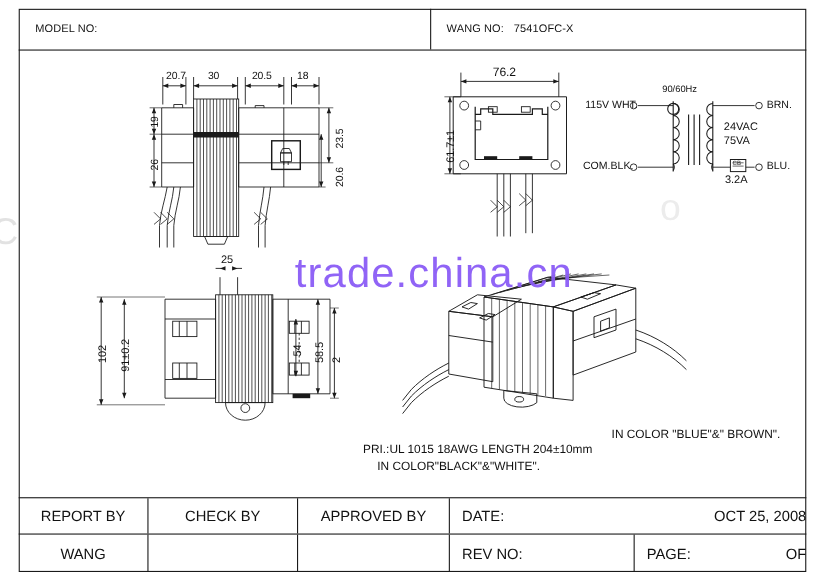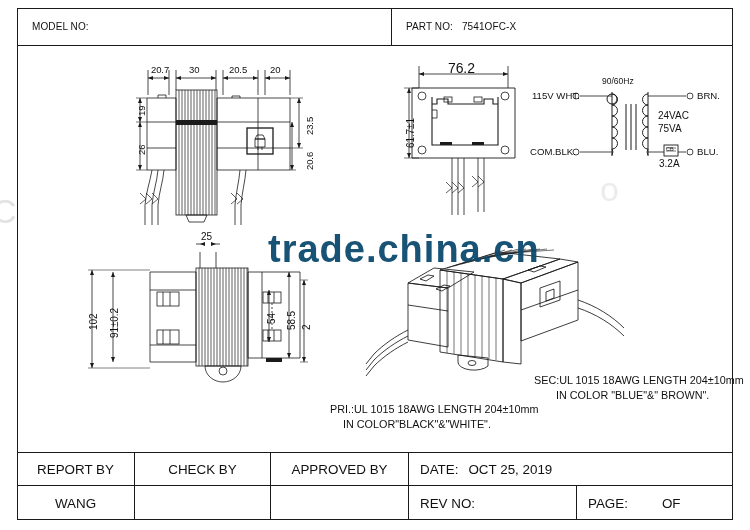--- a/index.html
+++ b/index.html
@@ -46,42 +46,42 @@
     width:716px;
     box-sizing:border-box;
   }
   #ftr-row1{top:452px;height:34px;border-top:1.6px solid #1a1a1a;border-bottom:1.6px solid #1a1a1a;}
   #ftr-row2{top:486px;height:34px;}
   .fcell{
     position:absolute;top:0;height:100%;
     display:flex;align-items:center;
     font-size:13.4px;white-space:nowrap;
     box-sizing:border-box;
+    justify-content:space-between;
   }
   .fcell.ctr{justify-content:center;}
   .fcell.lft{padding-left:11px;}
   .vb{border-right:1.6px solid #1a1a1a;}
 
   
   svg.dwg{position:absolute;left:0;top:0;width:750px;height:530px;pointer-events:none;}
 
   
   .wm{
     position:absolute;
     font-family:"Liberation Sans", sans-serif;
     color:#c8c8c8;
     user-select:none;
     white-space:nowrap;
   }
   #wm-main{
     left:268px;top:228px;
     font-size:38px;letter-spacing:1px;
-    color:#0c4a6e;
+    color:#8b5cf6;
     opacity:.95;
-    font-weight:bold;
   }
   #wm-left{
     left:-8px;top:192px;
     font-size:34px;
     color:#e2e2e2;
   }
   #wm-right{
     left:600px;top:170px;
     font-size:34px;
     color:#ececec;
@@ -120,21 +120,21 @@
   <div class="wm" id="wm-right">o</div>
 
   <div class="frame"></div>
 
   <div class="hdr">
     <div class="hdr-cell hdr-model">
       <span>MODEL NO:</span>
       <span style="margin-left:10px"></span>
     </div>
     <div class="hdr-cell hdr-part">
-      <span class="lbl">PART NO:</span>
+      <span class="lbl">WANG NO:</span>
       <span>7541OFC-X</span>
     </div>
   </div>
 
   <svg class="dwg" viewBox="0 0 750 530">
     <g stroke="#1a1a1a" fill="none" stroke-width="0.8" shape-rendering="geometricPrecision">
 
       <g>
 
         <path d="M148,95 L148,70 M169,95 L169,70 M176,90 L176,70 M216,90 L216,70 M223,95 L223,70 M258,95 L258,70 M265,95 L265,70 M290,95 L290,70"></path>
@@ -372,27 +372,27 @@
 
         <path d="M578,300 C596,306 612,316 624,328"></path>
         <path d="M578,308 C596,314 612,324 624,336"></path>
       </g>
     </g>
   </svg>
 
   <div class="lab" style="left:151px;top:64px;">20.7</div>
   <div class="lab" style="left:189px;top:64px;">30</div>
   <div class="lab" style="left:229px;top:64px;">20.5</div>
-  <div class="lab" style="left:270px;top:64px;">20</div>
+  <div class="lab" style="left:270px;top:64px;">18</div>
   <div class="lab v" style="left:136px;top:116px;transform:rotate(-90deg);">19</div>
   <div class="lab v" style="left:136px;top:155px;transform:rotate(-90deg);">26</div>
   <div class="lab v" style="left:304px;top:135px;transform:rotate(-90deg);">23.5</div>
   <div class="lab v" style="left:304px;top:170px;transform:rotate(-90deg);">20.6</div>
 
-  <div class="lab" style="left:448px;top:60px;font-size:14px;">76.2</div>
+  <div class="lab" style="left:448px;top:60px;font-size:11px;">76.2</div>
   <div class="lab v" style="left:405px;top:148px;transform:rotate(-90deg);font-size:10px;">61.7±1</div>
 
   <div class="lab" style="left:201px;top:231px;font-size:10px;">25</div>
   <div class="lab v" style="left:88px;top:330px;transform:rotate(-90deg);font-size:10px;">102</div>
   <div class="lab v" style="left:109px;top:338px;transform:rotate(-90deg);font-size:10px;">91±0.2</div>
   <div class="lab v" style="left:266px;top:324px;transform:rotate(-90deg);font-size:10px;">54</div>
   <div class="lab v" style="left:286px;top:330px;transform:rotate(-90deg);font-size:10px;">58.5</div>
   <div class="lab v" style="left:301px;top:330px;transform:rotate(-90deg);font-size:10px;">2</div>
 
   <div class="sch" style="left:602px;top:76px;font-size:8.5px;">90/60Hz</div>
@@ -400,32 +400,31 @@
   <div class="sch" style="left:530px;top:146px;text-align:center;">COM.BLK.</div>
   <div class="sch" style="left:697px;top:90px;">BRN.</div>
   <div class="sch" style="left:697px;top:146px;">BLU.</div>
   <div class="sch" style="left:658px;top:110px;font-size:10px;">24VAC</div>
   <div class="sch" style="left:658px;top:123px;font-size:10px;">75VA</div>
   <div class="sch" style="left:666px;top:146px;font-size:5.5px;color:#1a1a1a;">CB</div>
   <div class="sch" style="left:659px;top:158px;font-size:10px;text-align:center;">3.2A</div>
 
   <div class="note" style="left:330px;top:403px;">PRI.:UL 1015 18AWG LENGTH 204±10mm</div>
   <div class="note" style="left:343px;top:418px;">IN COLOR"BLACK"&amp;"WHITE".</div>
-  <div class="note" style="left:534px;top:374px;">SEC:UL 1015 18AWG LENGTH 204±10mm</div>
   <div class="note" style="left:556px;top:389px;">IN COLOR "BLUE"&amp;" BROWN".</div>
 
   <div class="wm" id="wm-main">trade.china.cn</div>
 
   <div class="ftr" id="ftr-row1">
     <div class="fcell ctr vb" style="left:0;width:118px;">REPORT BY</div>
     <div class="fcell ctr vb" style="left:118px;width:136px;">CHECK BY</div>
     <div class="fcell ctr vb" style="left:254px;width:138px;">APPROVED BY</div>
     <div class="fcell lft" style="left:392px;width:324px;">
       <span>DATE:</span>
-      <span style="margin-left:10px">OCT 25, 2019</span>
+      <span style="margin-left:10px">OCT 25, 2008</span>
     </div>
   </div>
 
   <div class="ftr" id="ftr-row2">
     <div class="fcell ctr vb" style="left:0;width:118px;text-align:right;">WANG</div>
     <div class="fcell ctr vb" style="left:118px;width:136px;"></div>
     <div class="fcell ctr vb" style="left:254px;width:138px;"></div>
     <div class="fcell lft vb" style="left:392px;width:168px;">
       <span>REV NO:</span>
       <span style="margin-left:8px"></span>

